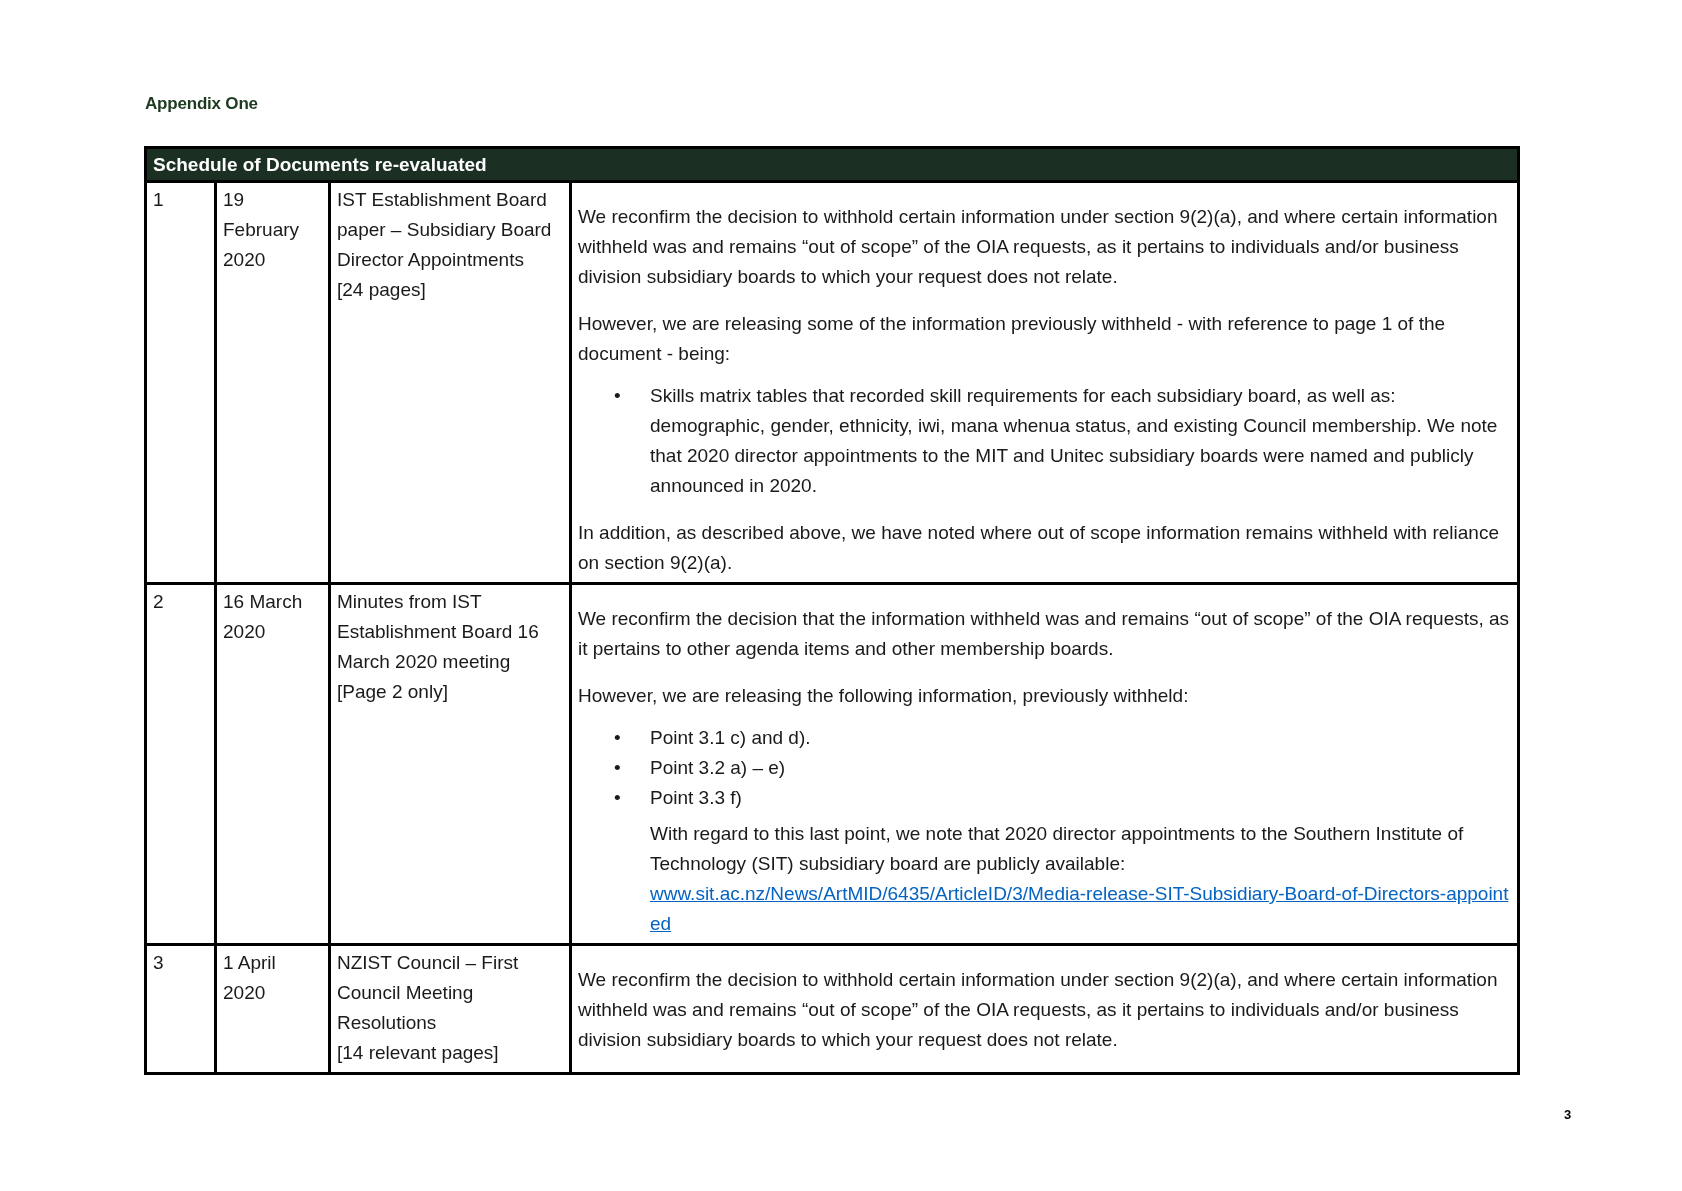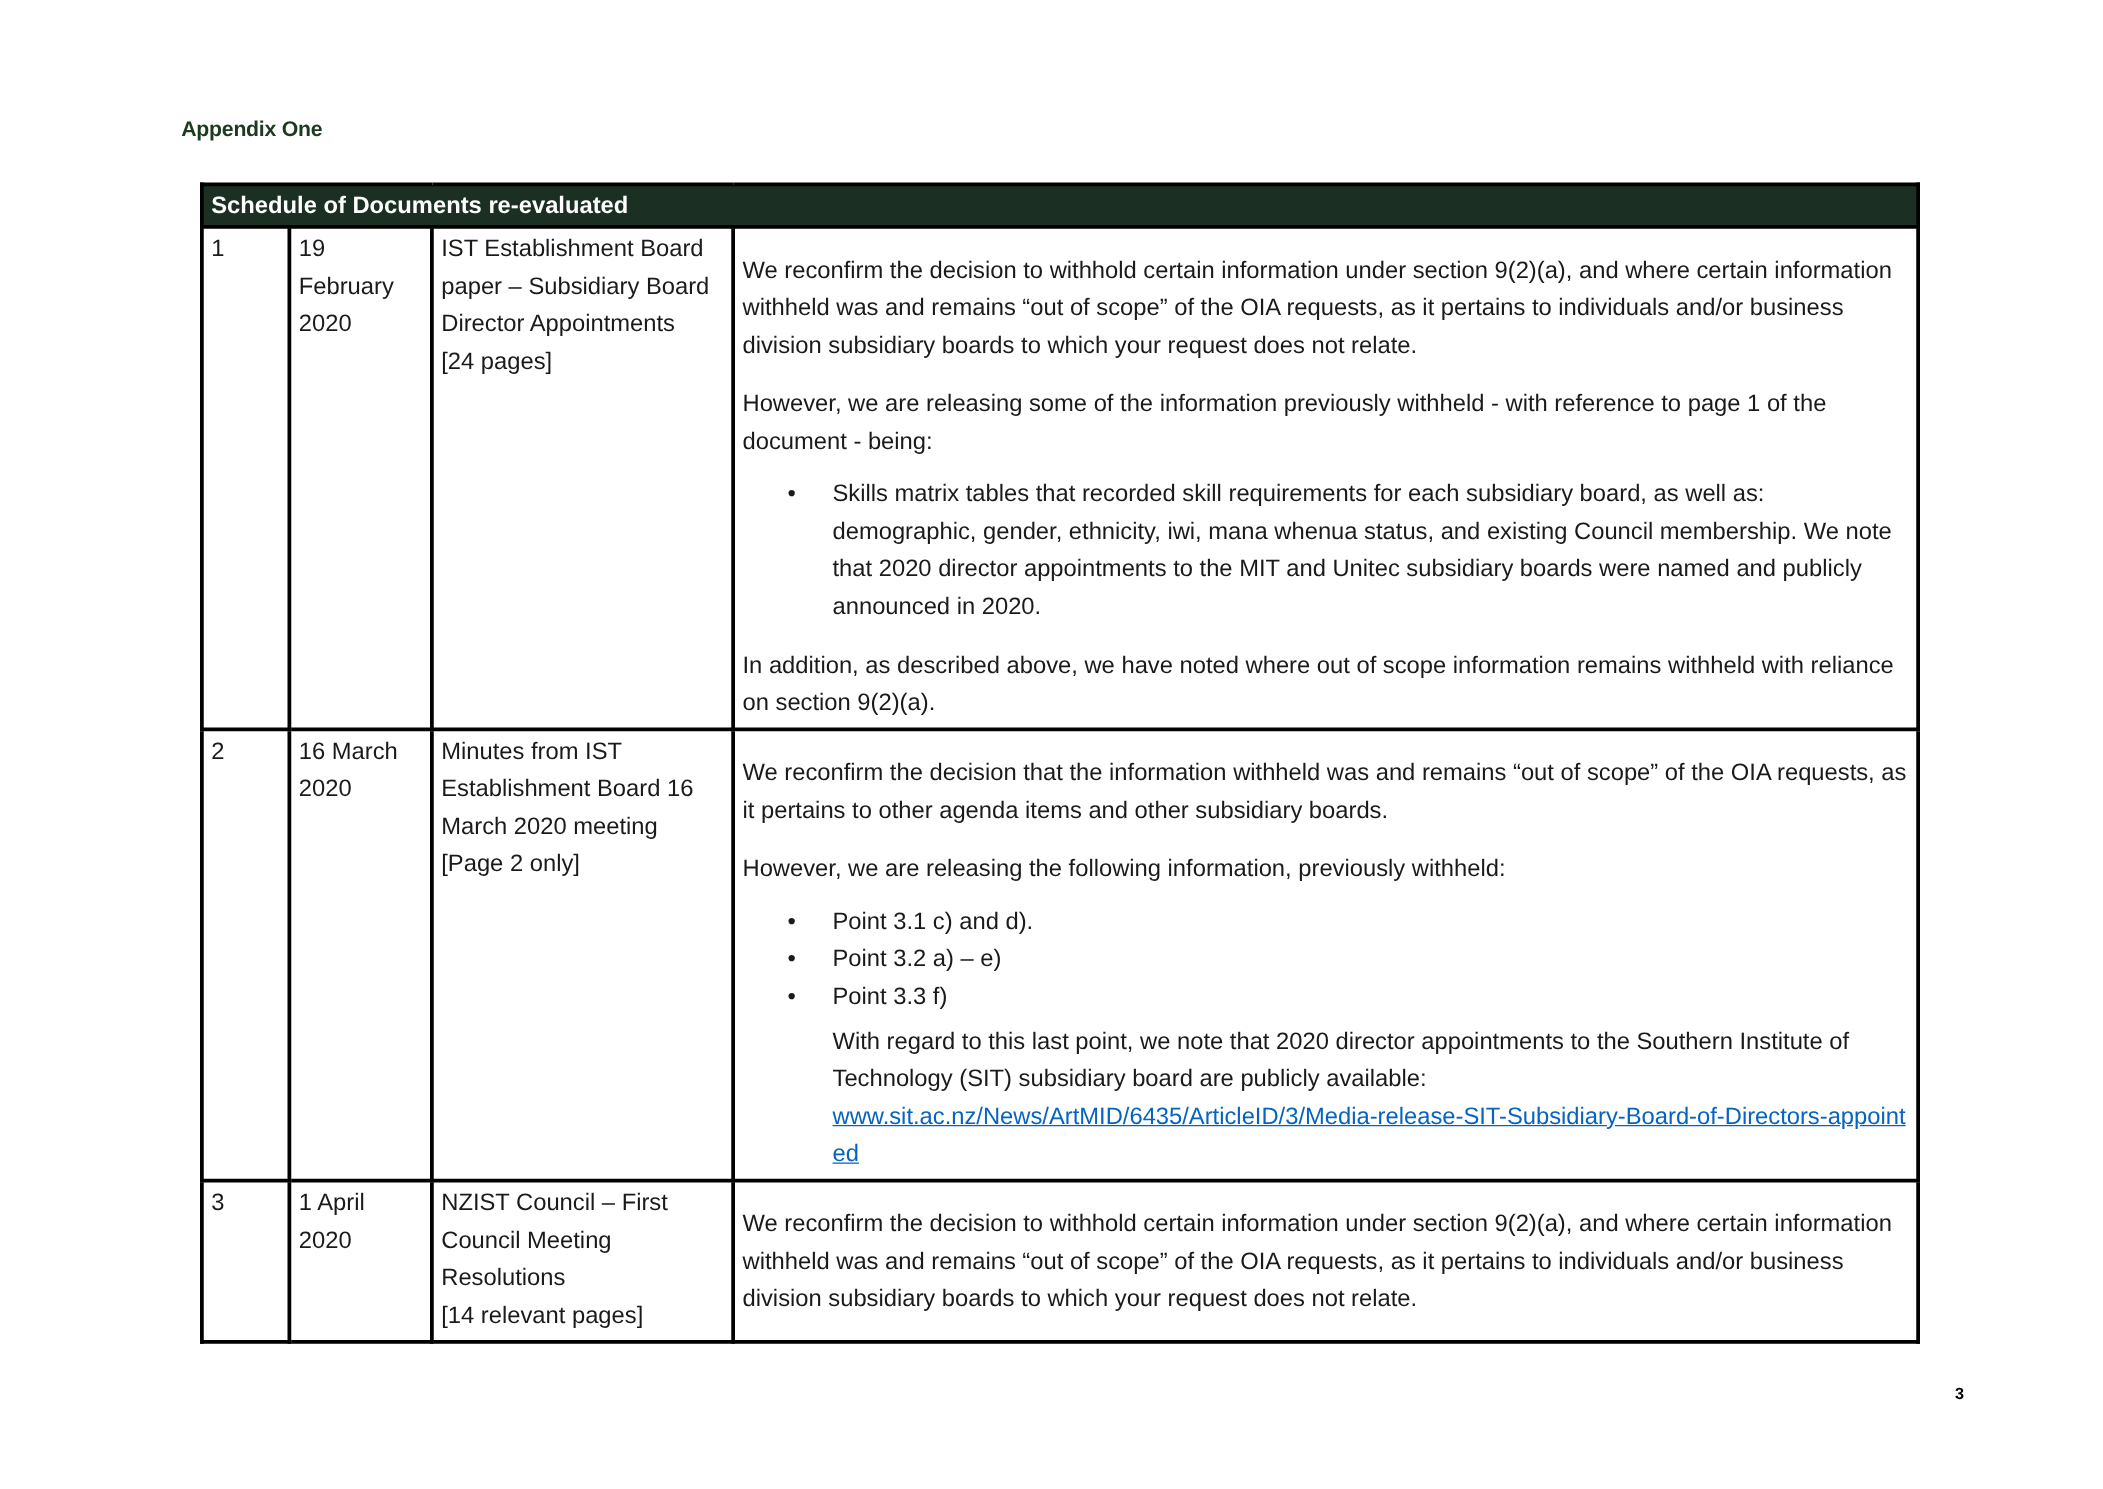--- a/index.html
+++ b/index.html
@@ -15,21 +15,21 @@
   }
   .appendix-title {
     position: absolute;
     left: 145px; top: 94px;
     font-size: 17px; font-weight: bold;
     color: #1c3a20;
     letter-spacing: -0.2px;
   }
   table.schedule {
     position: absolute;
-    left: 160px; top: 146px;
+    left: 144px; top: 146px;
     width: 1376px;
     border-collapse: collapse;
     font-size: 19px;
     line-height: 30px;
     table-layout: fixed;
   }
   table.schedule td, table.schedule th {
     border: 3px solid #000;
     vertical-align: top;
     padding: 2px 6px 4px 6px;
@@ -122,21 +122,21 @@
   </tr>
 
   <tr>
     <td>2</td>
     <td>16 March 2020</td>
     <td>
       <div>Minutes from IST Establishment Board 16 March 2020 meeting</div>
       <div>[Page 2 only]</div>
     </td>
     <td>
-      <p class="para">We reconfirm the decision that the information withheld was and remains “out of scope” of the OIA requests, as it pertains to other agenda items and other subsidiary boards.</p>
+      <p class="para">We reconfirm the decision that the information withheld was and remains “out of scope” of the OIA requests, as it pertains to other agenda items and other membership boards.</p>
       <p class="para">However, we are releasing the following information, previously withheld:</p>
       <ul class="bullets" style="margin-bottom:0">
         <li>
           <span class="bullet">•</span>
           <span>Point 3.1 c) and d).</span>
         </li>
         <li>
           <span class="bullet">•</span>
           <span>Point 3.2 a) – e)</span>
         </li>

